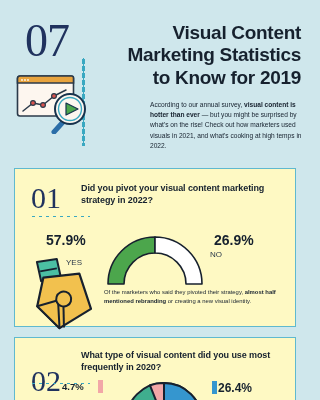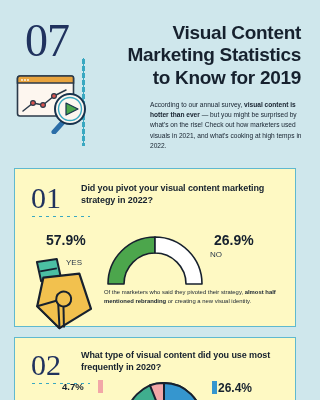--- a/index.html
+++ b/index.html
@@ -172,21 +172,21 @@
         <line x1="22" y1="22" x2="37" y2="14" stroke="#17212e" stroke-width="1.8"></line>
         <path d="M27 27 L60 12 L82 42 L58 70 L30 56 Z" fill="#f2c14e" stroke="#17212e" stroke-width="2.2" stroke-linejoin="round"></path>
         <path d="M30 56 L58 70 L48 44 Z" fill="#f2c14e" stroke="#17212e" stroke-width="2" stroke-linejoin="round"></path>
         <circle cx="53" cy="41" r="7.5" fill="#f2c14e" stroke="#17212e" stroke-width="2"></circle>
         <line x1="55" y1="48" x2="62" y2="68" stroke="#17212e" stroke-width="2"></line>
       </g>
     </svg>
   </div>
 
   <div id="card2" class="card">
-    <div class="sec-num" style="left:16px; top:12px;">02</div>
+    <div class="sec-num" style="left:16px; top:28px;">02</div>
 
     <div class="sec-q" style="left:66px; top:12px; width:208px;">What type of visual content did you use most frequently in 2020?</div>
 
     <div class="hdots" style="left:15px; top:44px; width:60px;"></div>
   </div>
 
   <div class="p2-left">4.7%</div>
   <div class="swatch" style="left:98px; top:380px; background:#f2a7a7;"></div>
 
   <div class="swatch" style="left:212px; top:381px; background:#3596cf;"></div>

